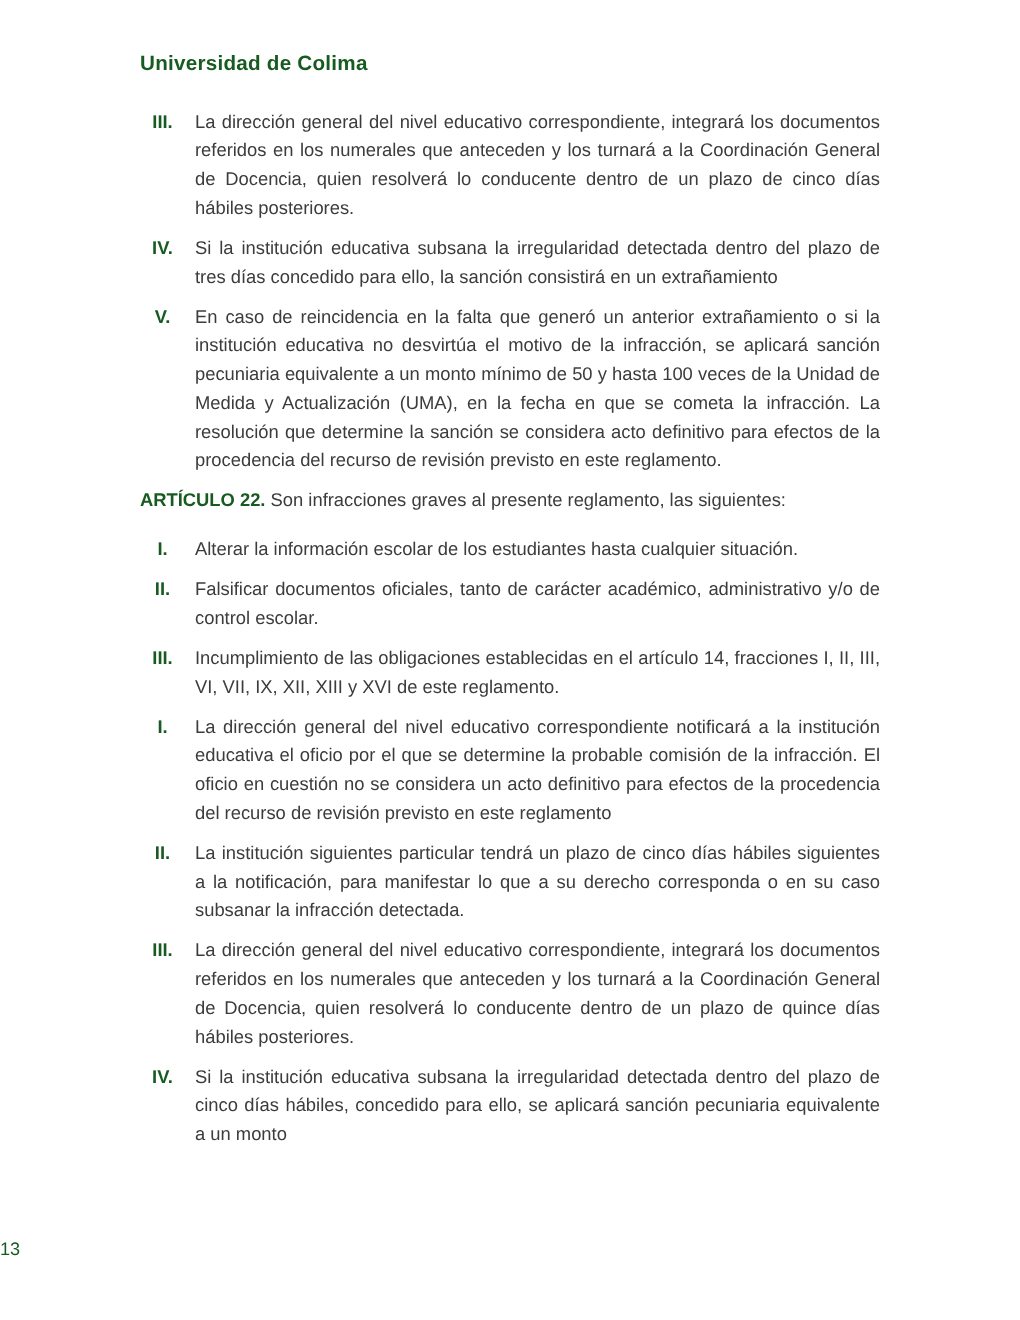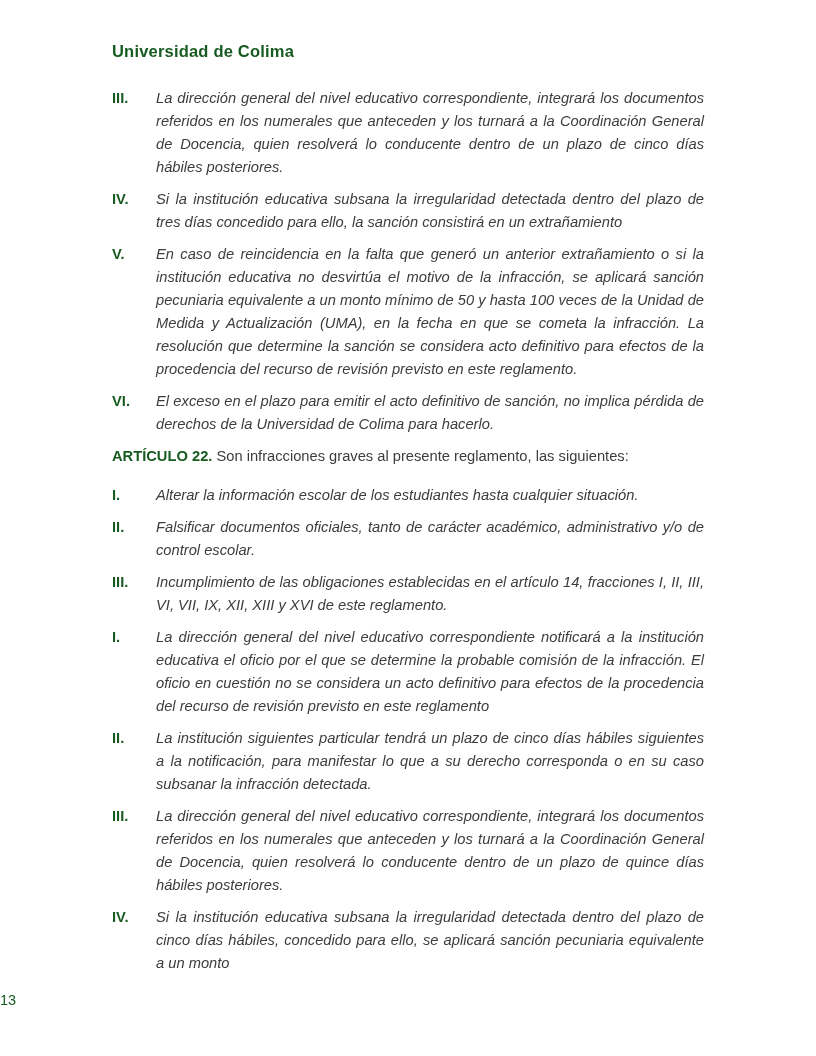--- a/index.html
+++ b/index.html
@@ -31,30 +31,29 @@
   .list {
     margin: 0 0 4px 0;
   }
   .list-item {
     display: flex;
     line-height: 23px;
     margin-bottom: 9px;
   }
   .list-item .num {
     flex: 0 0 44px;
-    text-align: left;
+    text-align: center;
     padding-right: 8px;
     color: var(--green);
     font-weight: 700;
     box-sizing: border-box;
   }
   .list-item .txt {
     flex: 1;
     text-align: justify;
-    font-style: italic;
   }
   .article-para {
     line-height: 23px;
     text-align: justify;
     margin: 5px 0 16px 0;
   }
   .article-label {
     color: var(--green);
     font-weight: 700;
   }
@@ -86,24 +85,20 @@
       <span class="txt">La dirección general del nivel educativo correspondiente, integrará los documentos referidos en los numerales que anteceden y los turnará a la Coordinación General de Docencia, quien resolverá lo conducente dentro de un plazo de cinco días hábiles posteriores.</span>
     </div>
     <div class="list-item">
       <span class="num">IV.</span>
       <span class="txt">Si la institución educativa subsana la irregularidad detectada dentro del plazo de tres días concedido para ello, la sanción consistirá en un extrañamiento</span>
     </div>
     <div class="list-item">
       <span class="num">V.</span>
       <span class="txt">En caso de reincidencia en la falta que generó un anterior extrañamiento o si la institución educativa no desvirtúa el motivo de la infracción, se aplicará sanción pecuniaria equivalente a un monto mínimo de 50 y hasta 100 veces de la Unidad de Medida y Actualización (UMA), en la fecha en que se cometa la infracción. La resolución que determine la sanción se considera acto definitivo para efectos de la procedencia del recurso de revisión previsto en este reglamento.</span>
     </div>
-    <div class="list-item">
-      <span class="num">VI.</span>
-      <span class="txt">El exceso en el plazo para emitir el acto definitivo de sanción, no implica pérdida de derechos de la Universidad de Colima para hacerlo.</span>
-    </div>
   </div>
 
   <p class="article-para"><span class="article-label">ARTÍCULO 22.</span><span> Son infracciones graves al presente reglamento, las siguientes:</span></p>
 
   <div class="list">
     <div class="list-item">
       <span class="num">I.</span>
       <span class="txt">Alterar la información escolar de los estudiantes hasta cualquier situación.</span>
     </div>
     <div class="list-item">

